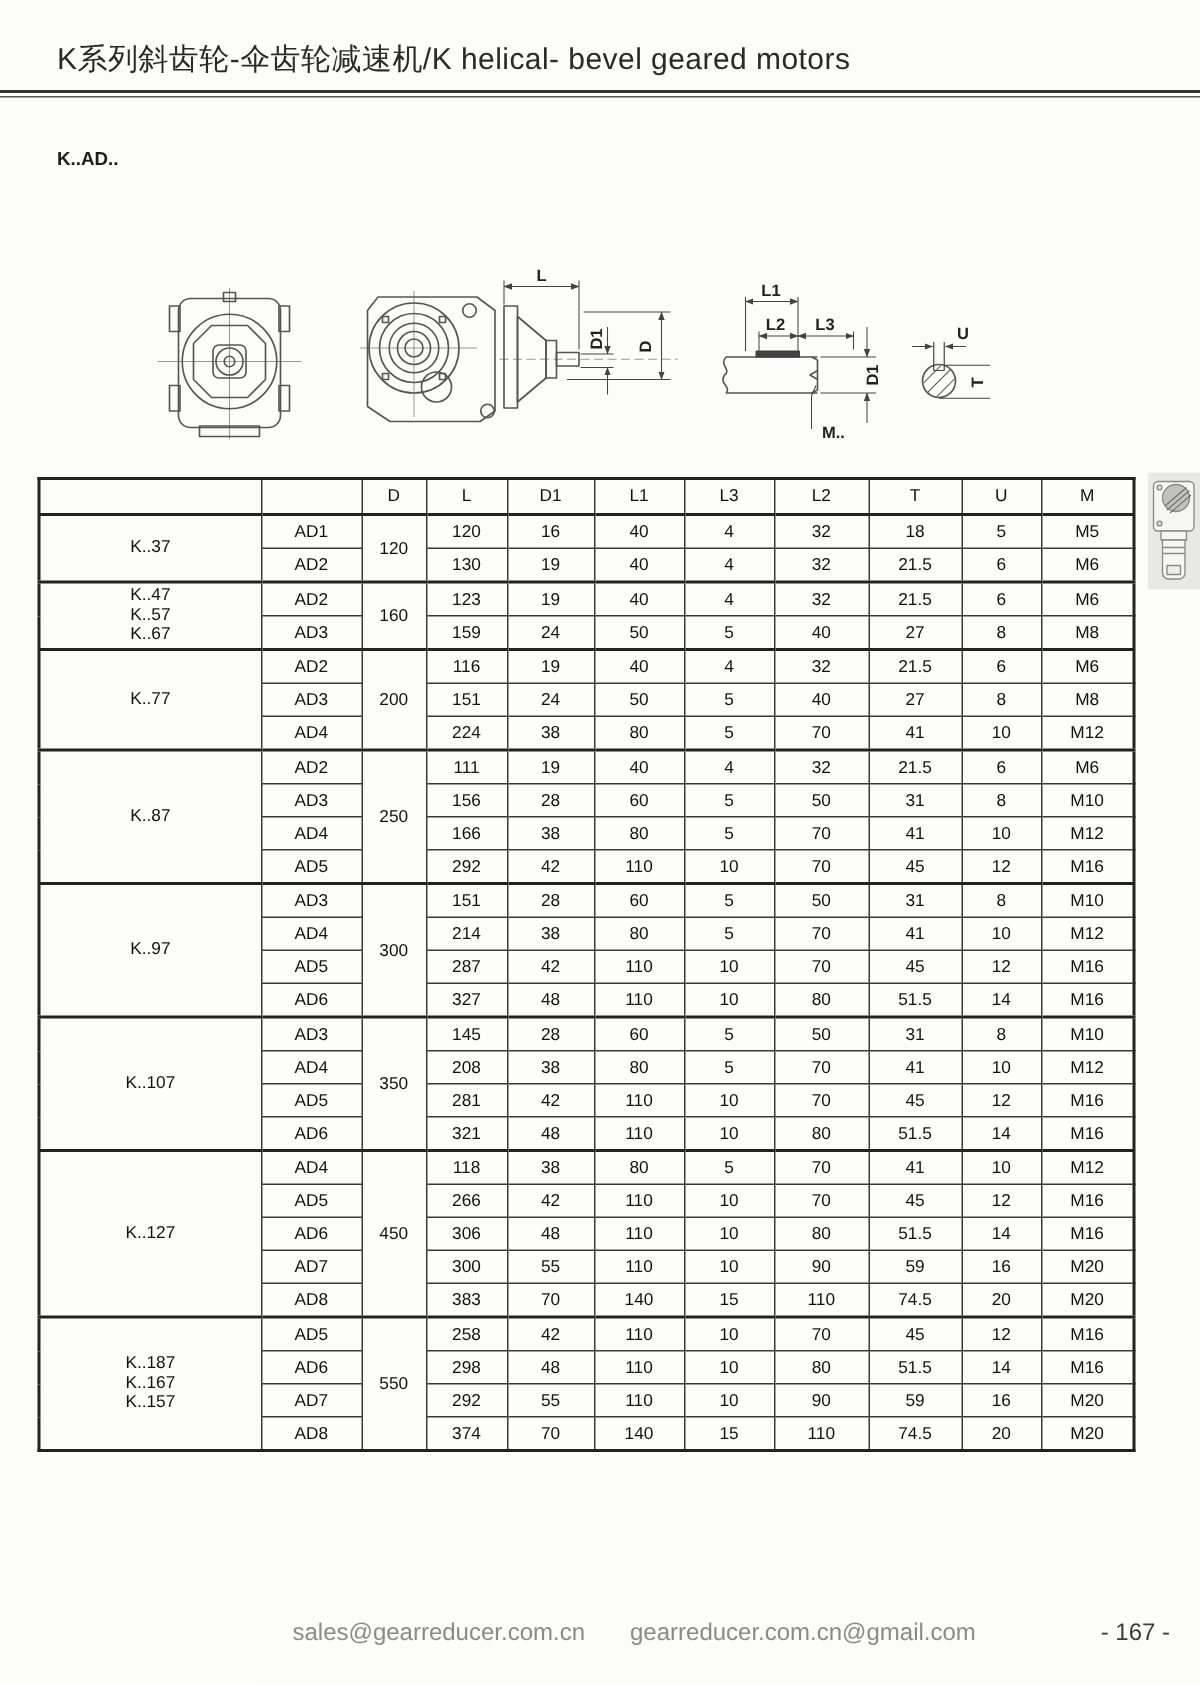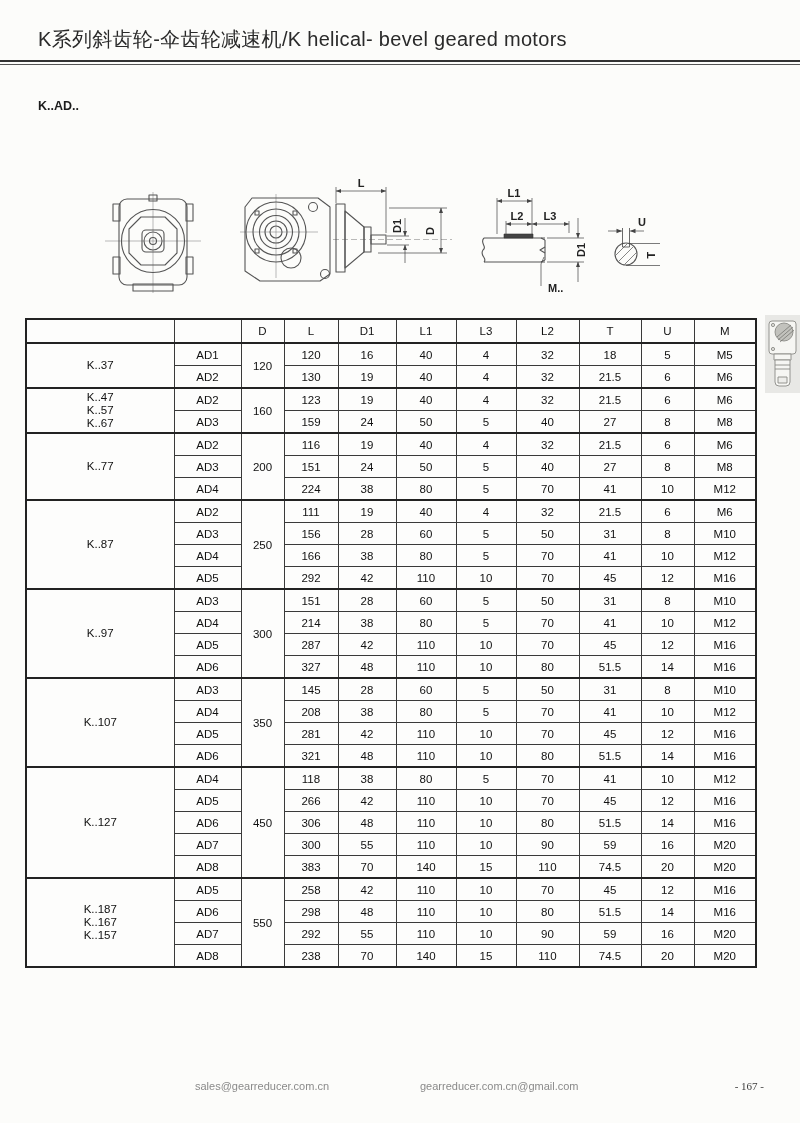--- a/index.html
+++ b/index.html
@@ -27,25 +27,25 @@
   #dim-table { border-collapse:collapse; table-layout:fixed; width:730px;
     font-size:11.5px; color:#111; background:#fdfdfc; }
   #dim-table th, #dim-table td {
     border:1px solid #3a3a3a; text-align:center; vertical-align:middle;
     padding:0; height:21px; font-weight:normal; overflow:hidden;
   }
   #dim-table th { height:22px; font-size:11.5px; }
   #dim-table { border:2px solid #222; }
   #dim-table tr.group-start td { border-top:2px solid #222; }
   #dim-table td.model-cell div { line-height:13px; }
-  .footer { position:absolute; left:0; top:1080px; width:800px; height:16px; font-size:11px; }
+  .footer { position:absolute; left:0; top:1080px; width:800px; height:16px; font-size:16px; }
   .footer .email-left  { position:absolute; left:195px; color:#8a8a8a; }
   .footer .email-right { position:absolute; left:420px; color:#8a8a8a; }
-  .footer .page-num    { position:absolute; right:36px; color:#3d3d3d;
-    font-family:Liberation Serif, serif; }
+  .footer .page-num    { position:absolute; right:20px; color:#3d3d3d;
+    font-family:Liberation Sans, sans-serif; }
 </style>
 </head>
 <body>
 
 <div class="page">
 
   <div class="doc-title">K系列斜齿轮-伞齿轮减速机/K helical- bevel geared motors</div>
   <div class="title-rule"></div>
   <div class="section-label">K..AD..</div>
 
@@ -560,21 +560,21 @@
             <td>55</td>
             <td>110</td>
             <td>10</td>
             <td>90</td>
             <td>59</td>
             <td>16</td>
             <td>M20</td>
           </tr>
           <tr>
             <td>AD8</td>
-            <td>238</td>
+            <td>374</td>
             <td>70</td>
             <td>140</td>
             <td>15</td>
             <td>110</td>
             <td>74.5</td>
             <td>20</td>
             <td>M20</td>
           </tr>
         </tbody>
     </table>

